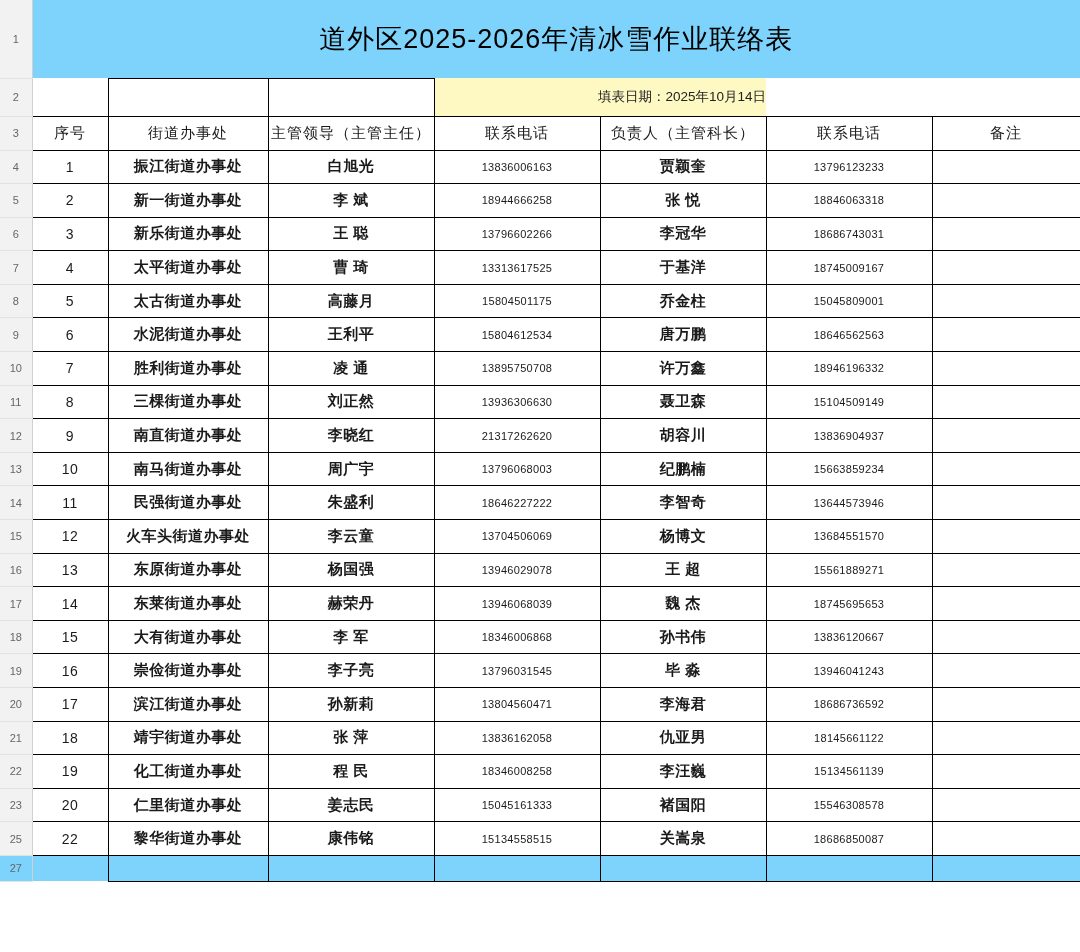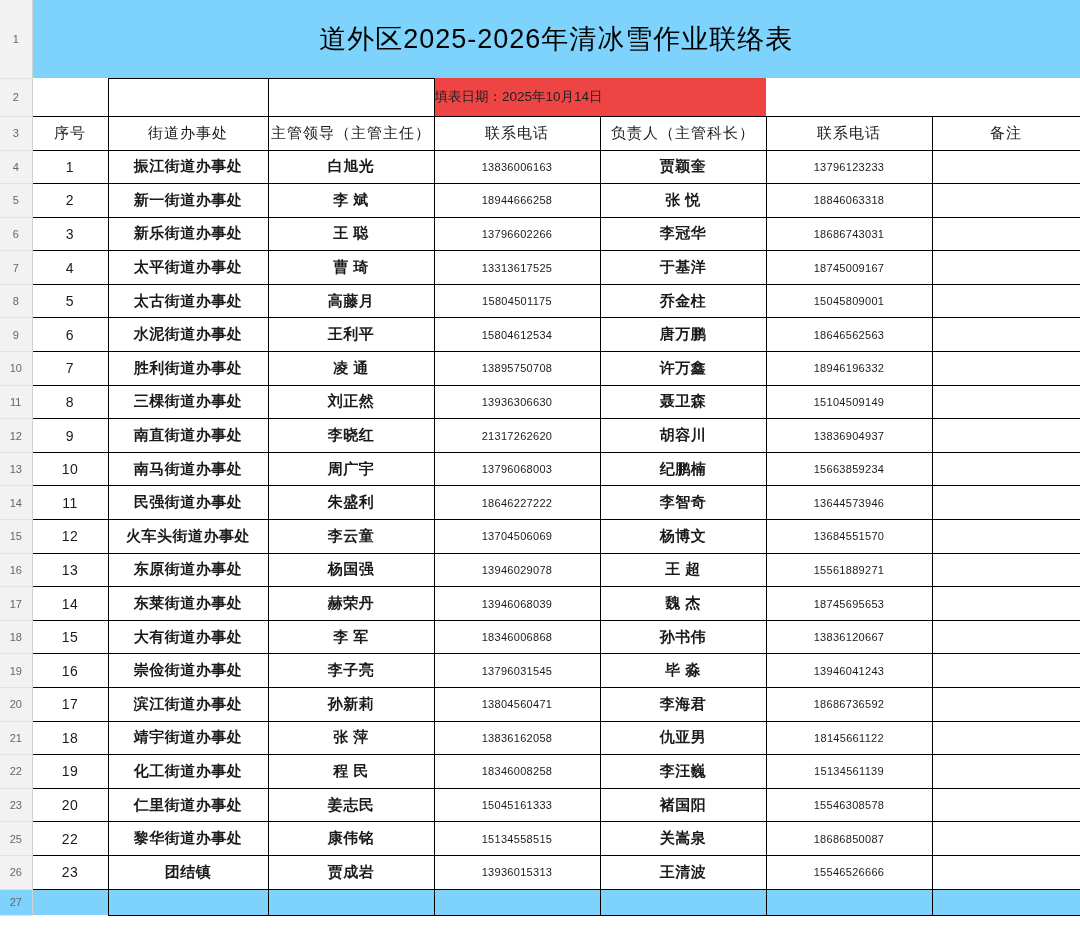--- a/index.html
+++ b/index.html
@@ -61,22 +61,22 @@
     background: #7dd3fc;
     text-align: center;
     font-size: 27px;
     font-weight: normal;
     color: #000;
     letter-spacing: 1px;
     padding-bottom: 4px;
   }
   .datecell {
     border: none;
-    background: #ef4444;
-    text-align: left;
+    background: #fef9c3;
+    text-align: right;
     font-size: 13.5px;
     color: #222;
   }
   .header .cell {
     font-weight: normal;
     font-size: 15px;
     letter-spacing: 1px;
   }
   tr.datarow .cell {
     font-size: 15px;
@@ -346,30 +346,20 @@
     <tr class="datarow" style="height:33.6px">
       <td class="rowhead">25</td>
       <td class="cell idx">22</td>
       <td class="cell office">黎华街道办事处</td>
       <td class="cell name">康伟铭</td>
       <td class="cell phone">15134558515</td>
       <td class="cell name">关嵩泉</td>
       <td class="cell phone">18686850087</td>
       <td class="cell"></td>
     </tr>
-    <tr class="datarow" style="height:33.6px">
-      <td class="rowhead">26</td>
-      <td class="cell idx">23</td>
-      <td class="cell office">团结镇</td>
-      <td class="cell name">贾成岩</td>
-      <td class="cell phone">13936015313</td>
-      <td class="cell name">王清波</td>
-      <td class="cell phone">15546526666</td>
-      <td class="cell"></td>
-    </tr>
 
     <tr class="emptyrow" style="height:26px">
       <td class="rowhead">27</td>
       <td class="spacer"></td>
       <td class="cell blank"></td>
       <td class="cell blank"></td>
       <td class="cell blank"></td>
       <td class="cell blank"></td>
       <td class="cell blank"></td>
       <td class="cell blank"></td>

